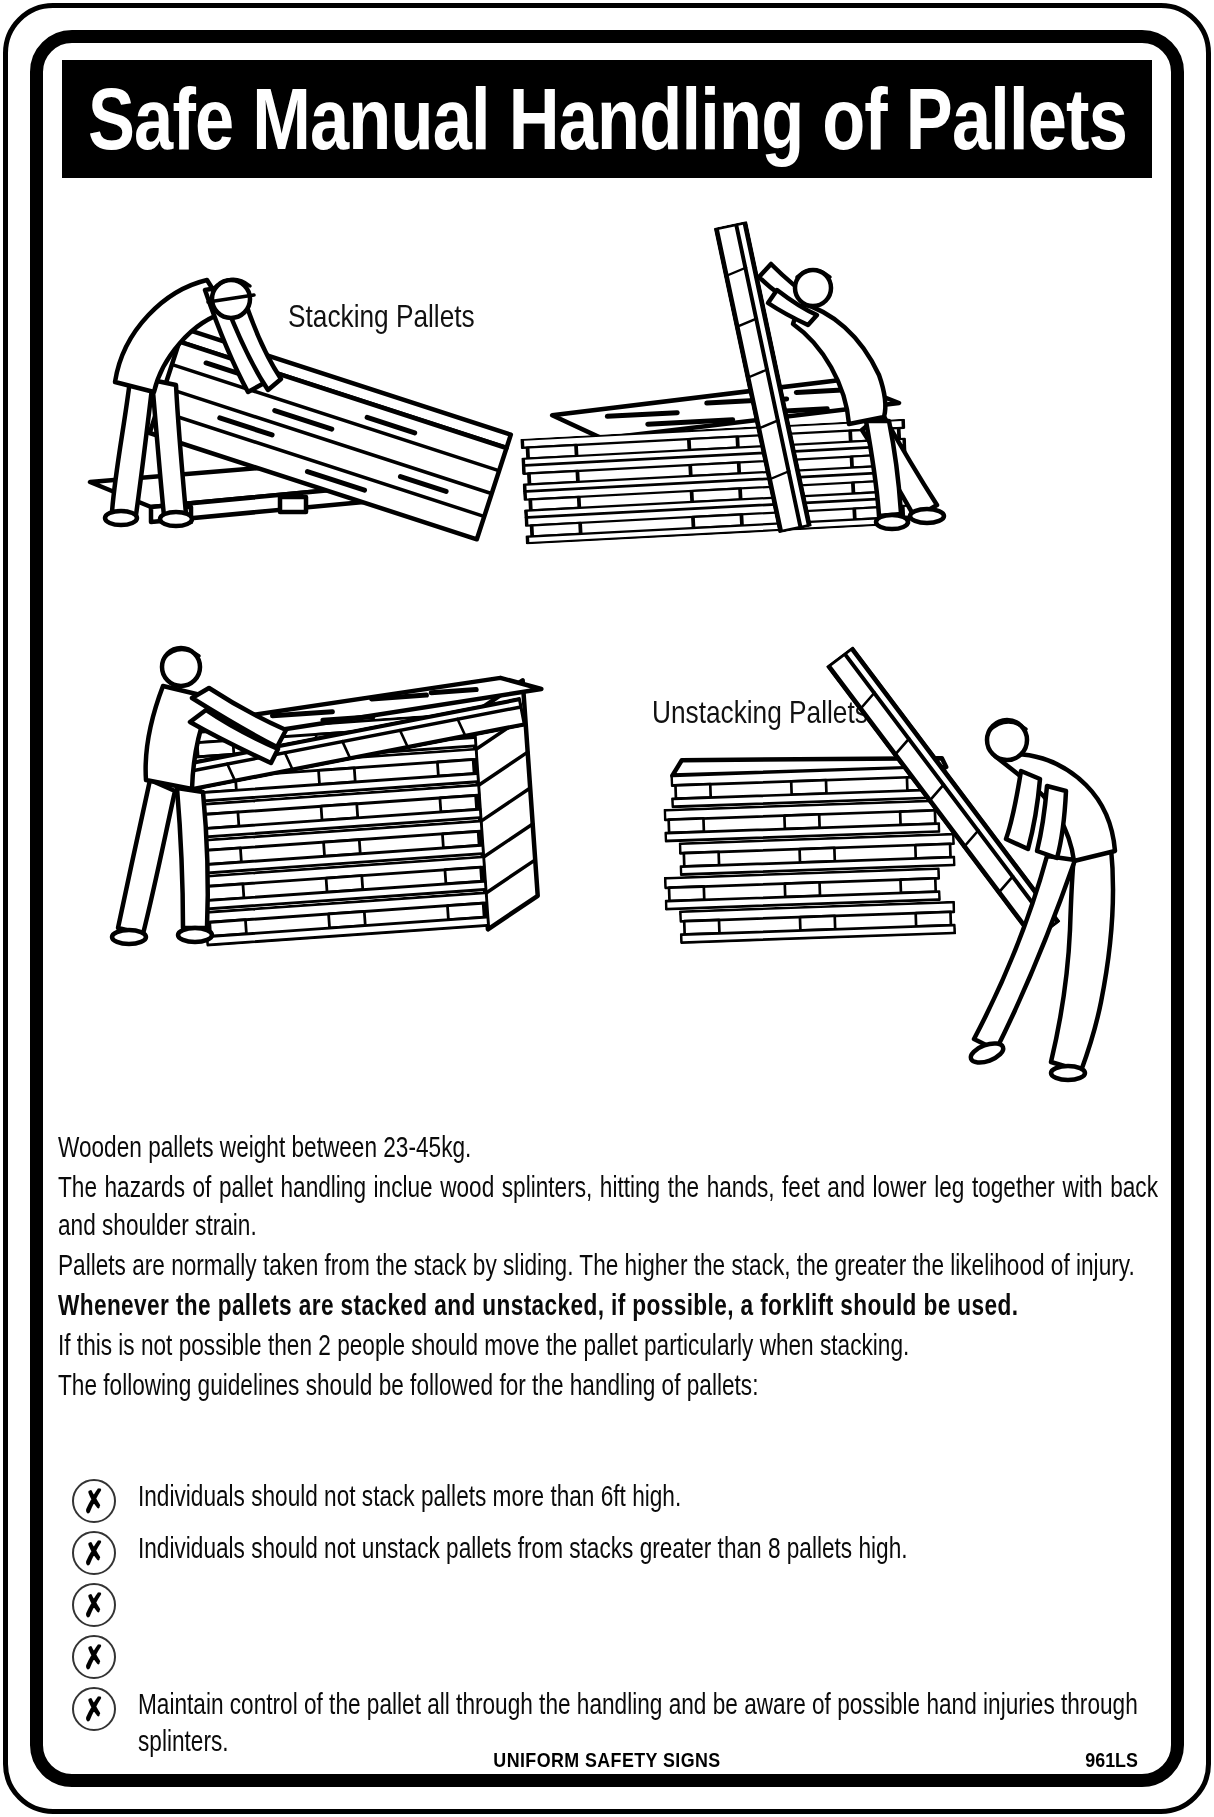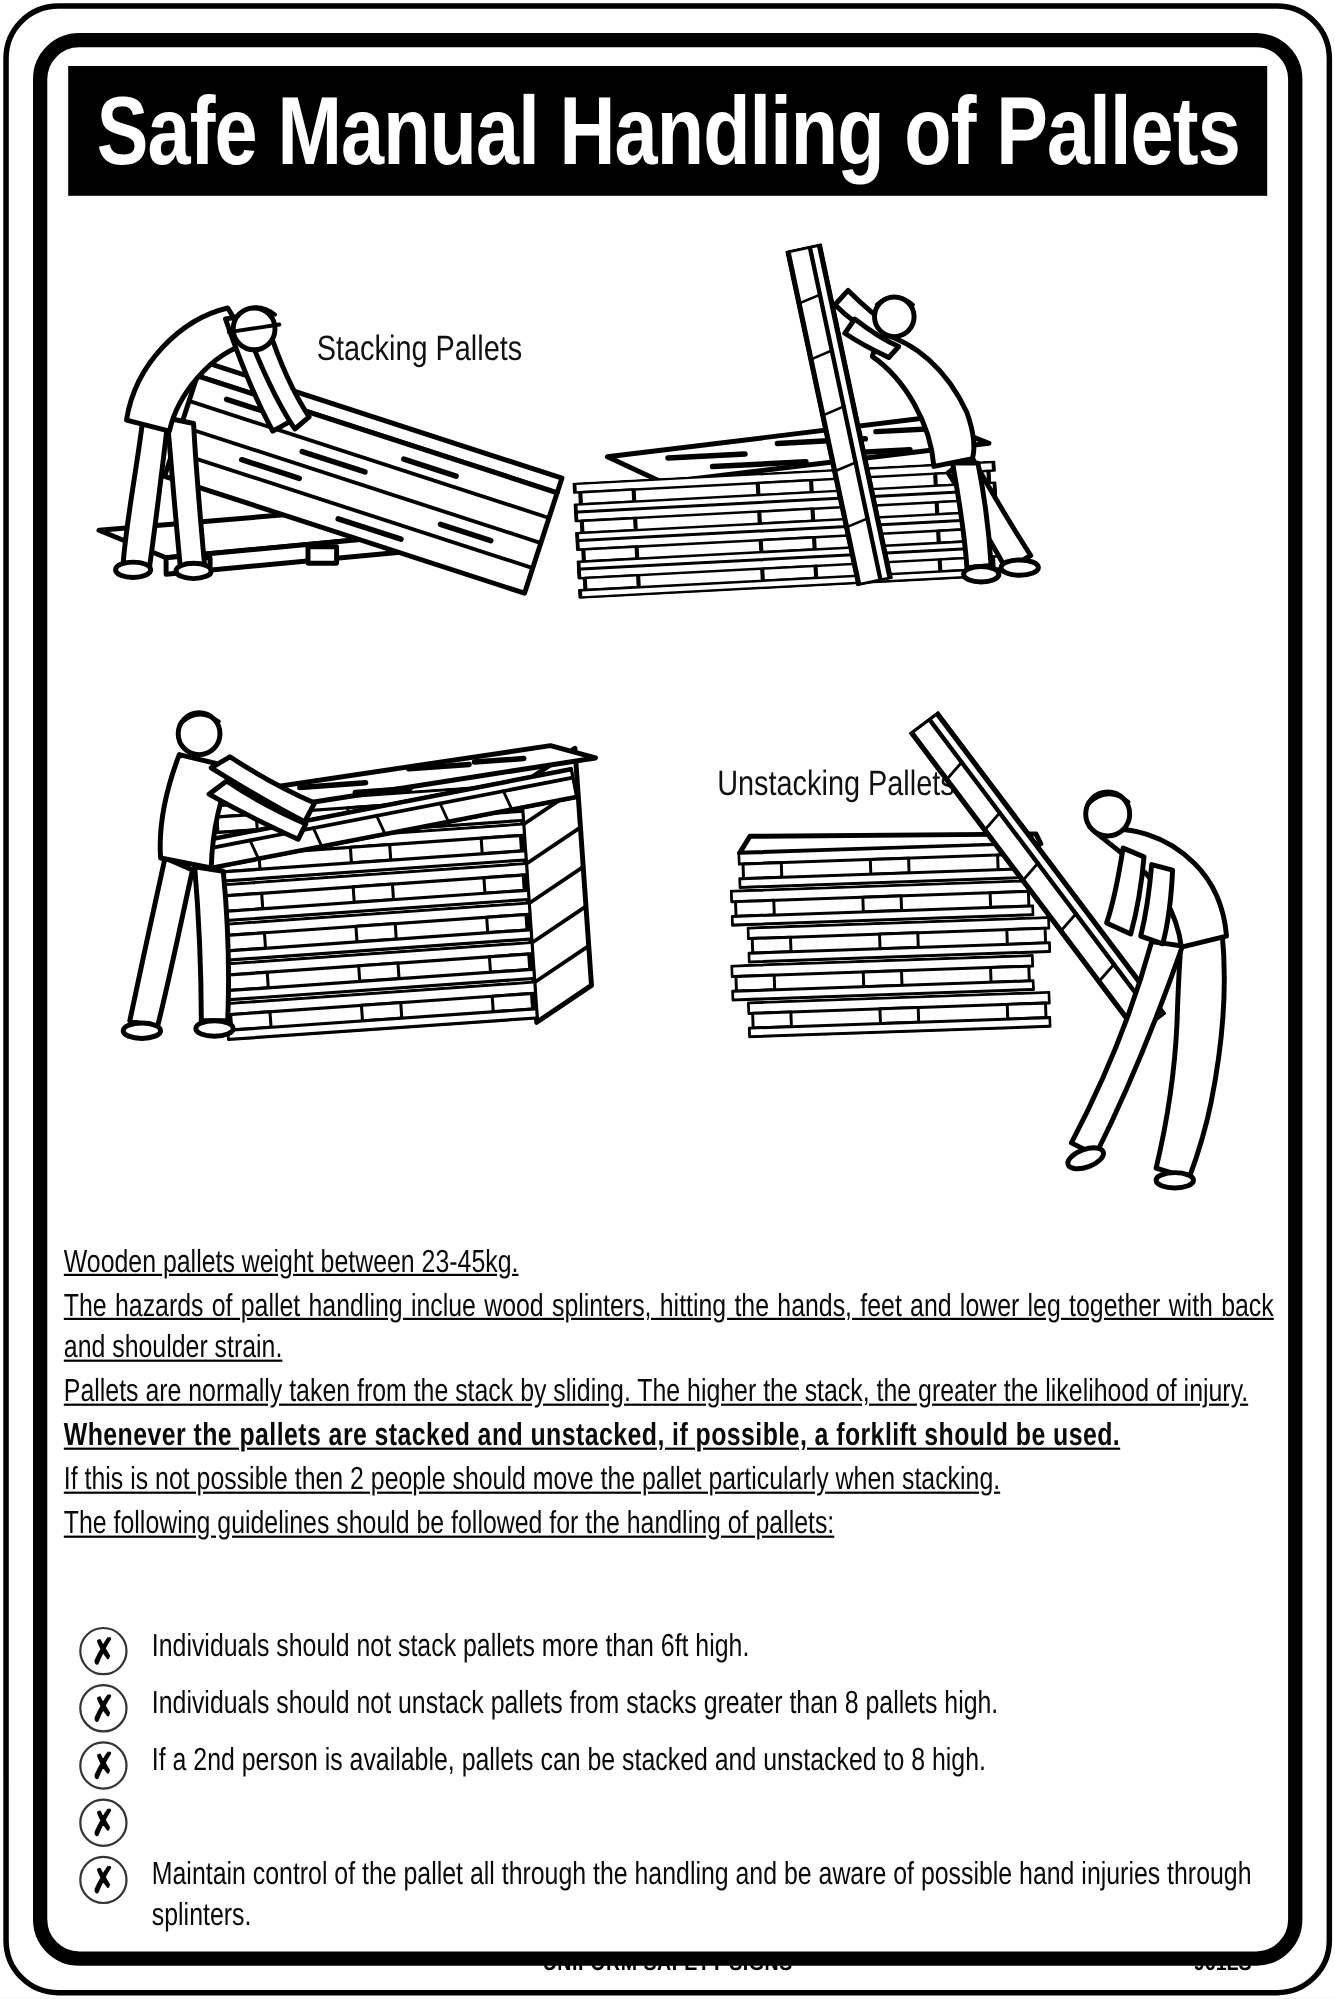--- a/index.html
+++ b/index.html
@@ -32,42 +32,42 @@
   #label-stacking   { left:288px; top:298px; }
   #label-unstacking { left:652px; top:694px; }
 
   .illus { position:absolute; overflow:visible; }
   .illus * { vector-effect:non-scaling-stroke; }
   .ln { fill:#fff; stroke:#000; stroke-width:4.5; stroke-linejoin:round; stroke-linecap:round; }
   .ln2 { fill:none; stroke:#000; stroke-width:3.5; stroke-linecap:round; }
   .grain { fill:none; stroke:#000; stroke-width:5; stroke-linecap:round; }
 
   .body-text {
-    position:absolute; left:58px; top:1128px; width:1100px;text-decoration:underline;
+    position:absolute; left:58px; top:1128px; width:1100px;
   }
   .cond { transform:scaleX(0.78); transform-origin:0 0; width:128.2%; }
   p.para {
     margin:0 0 2px 0; font-size:29px; line-height:38px; text-align:justify; color:#0a0a0a;
   }
   p.para.bold { font-weight:bold; letter-spacing:0.5px; }
   .guidelines { position:absolute; left:58px; top:1478px; width:1100px; }
   .gl-row { display:flex; align-items:flex-start; margin-bottom:7px; min-height:41px; }
   .gl-badge {
     flex:0 0 auto; width:40px; height:40px; margin:1px 0 0 14px;
     border:2px solid #333; border-radius:50%;
     display:flex; align-items:center; justify-content:center;
   }
   .gl-badge i {
     font-style:normal; font-weight:bold; font-size:31px; line-height:1;
     transform:rotate(-6deg) scaleX(0.9); color:#000;
   }
   .gl-textwrap { flex:1 1 auto; margin-left:22px; overflow:visible; }
   .gl-text { font-size:29px; line-height:37px; text-align:left; color:#0a0a0a; }
 
-  .footer { position:absolute; left:62px; right:62px; top:1748px; height:26px;margin-top:25px; }
+  .footer { position:absolute; left:62px; right:62px; top:1748px; height:26px; }
   .footer-brand {
     position:absolute; left:0; right:0; text-align:center;
     font-weight:bold; font-size:21px; letter-spacing:0.5px;
     transform:scaleX(0.85); transform-origin:50% 50%;
   }
   .footer-code {
     position:absolute; right:14px; top:0; font-weight:bold; font-size:21px;
     transform:scaleX(0.85); transform-origin:100% 50%;
   }
 </style>
@@ -254,23 +254,20 @@
         </span>
         <div class="gl-textwrap">
           <div class="gl-text cond">Individuals should not unstack pallets from stacks greater than 8 pallets high.</div>
         </div>
       </div>
 
       <div class="gl-row bold">
         <span class="gl-badge">
           <i>✗</i>
         </span>
-        <div class="gl-textwrap">
-          <div class="gl-text cond">If a 2nd person is available, pallets can be stacked and unstacked to 8 high.</div>
-        </div>
       </div>
 
       <div class="gl-row bold">
         <span class="gl-badge">
           <i>✗</i>
         </span>
       </div>
 
       <div class="gl-row bold">
         <span class="gl-badge">

